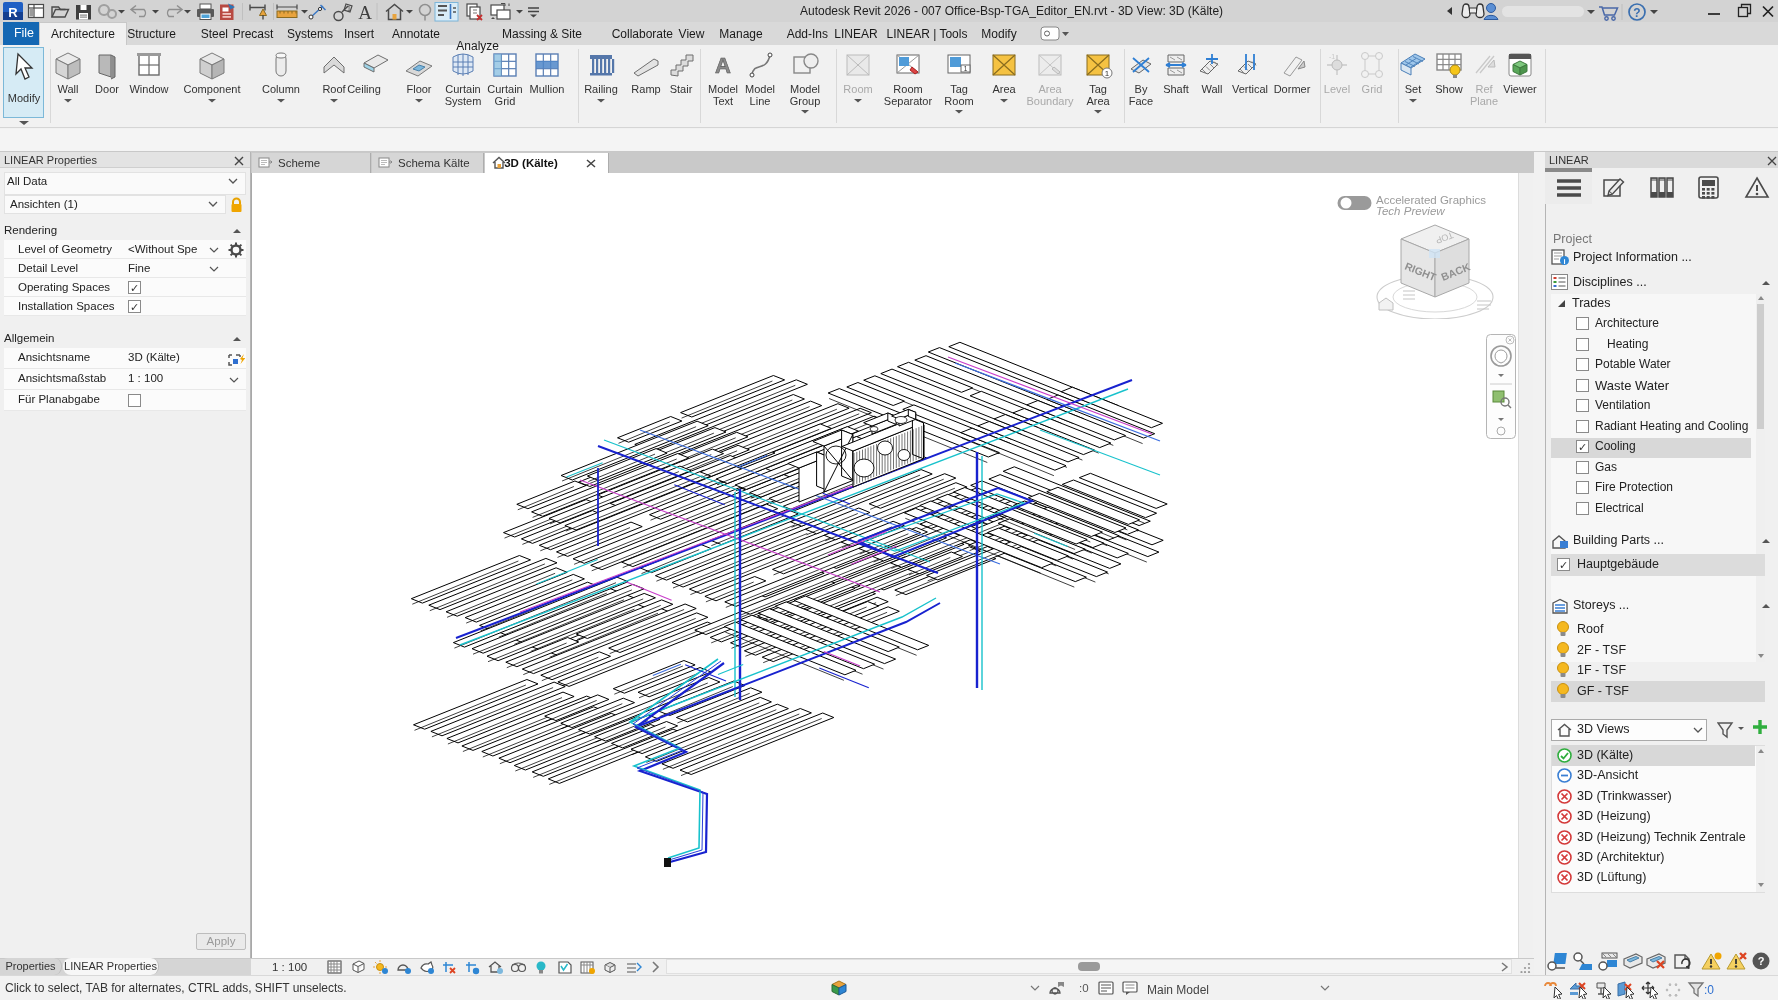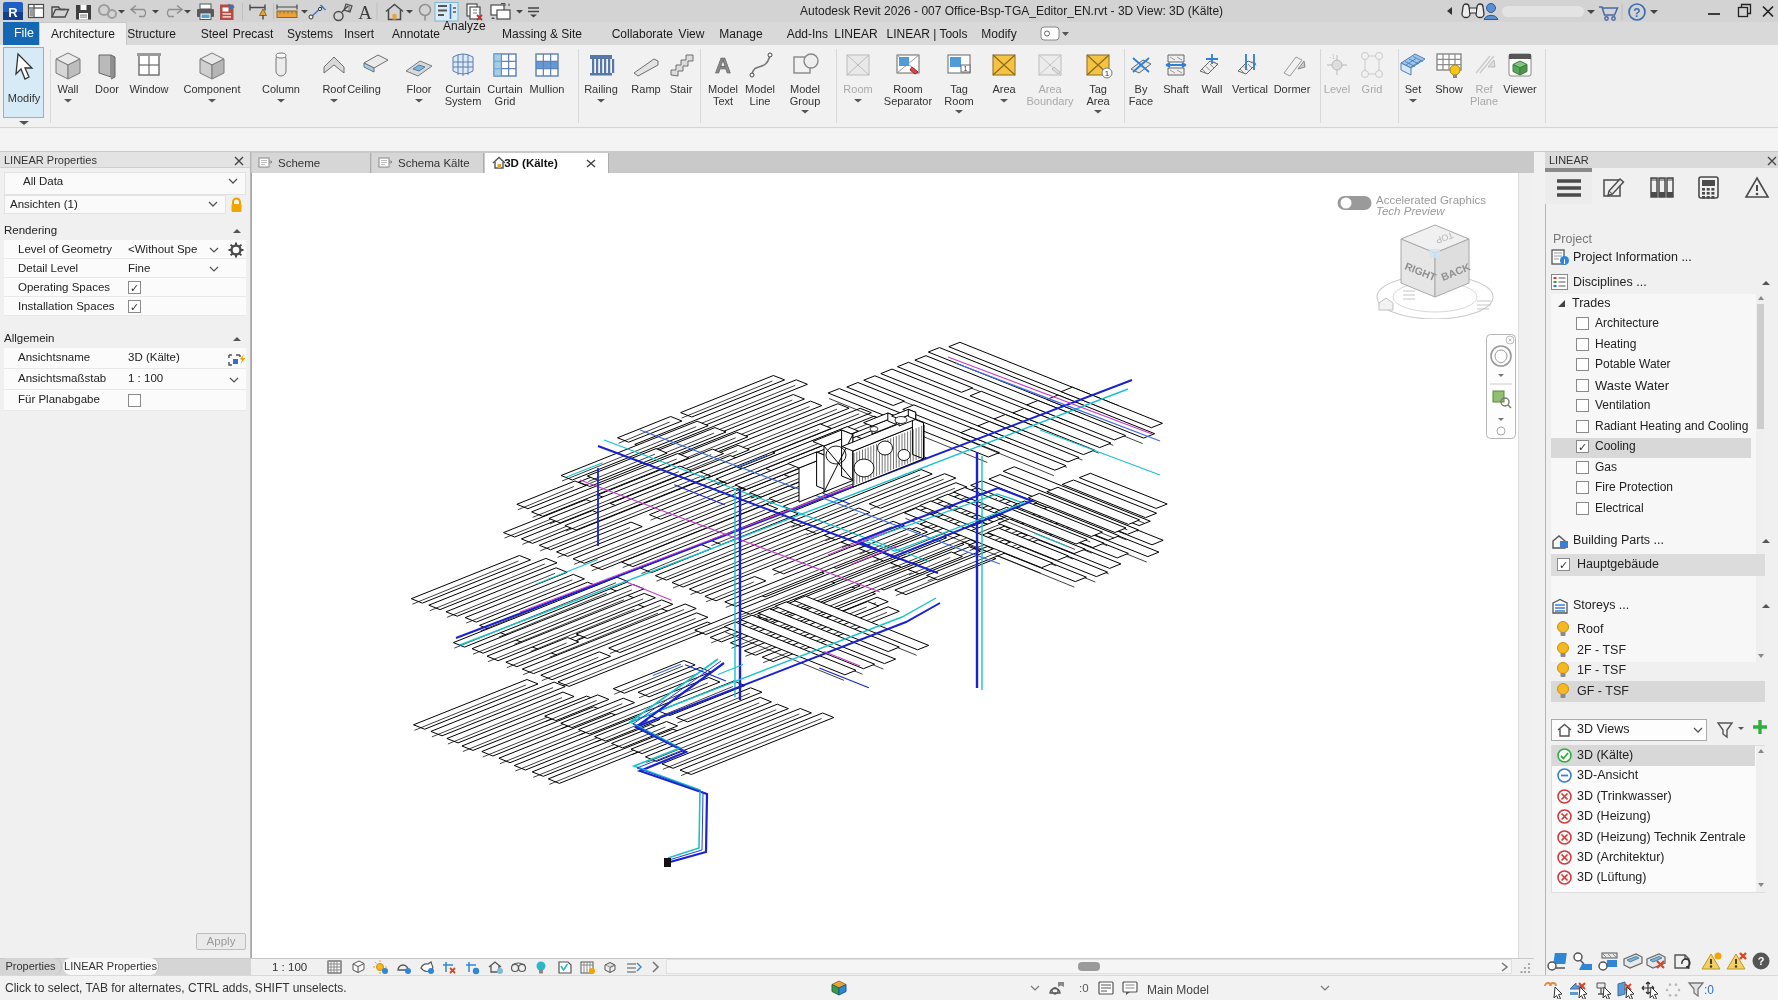--- a/index.html
+++ b/index.html
@@ -138,21 +138,21 @@
 <div class="abs" id="filetab">File</div>
 <div class="abs" id="ribbon"></div>
 <div class="abs" style="left:39px;top:22px;width:88px;height:23px;background:#f1f1f1;border:1px solid #c8c8c8;border-bottom:none"></div>
 <div class="abs" style="left:39px;top:22px;width:88px;height:23px;line-height:24px;text-align:center;font-size:12px;color:#1a1a1a">Architecture</div>
 <div class="abs" style="left:117px;top:22px;width:69px;height:23px;line-height:24px;text-align:center;font-size:12px;color:#1a1a1a">Structure</div>
 <div class="abs" style="left:184px;top:22px;width:44px;height:23px;line-height:24px;text-align:right;font-size:12px;color:#1a1a1a">Steel</div>
 <div class="abs" style="left:225px;top:22px;width:56px;height:23px;line-height:24px;text-align:center;font-size:12px;color:#1a1a1a">Precast</div>
 <div class="abs" style="left:282px;top:22px;width:56px;height:23px;line-height:24px;text-align:center;font-size:12px;color:#1a1a1a">Systems</div>
 <div class="abs" style="left:334px;top:22px;width:50px;height:23px;line-height:24px;text-align:center;font-size:12px;color:#1a1a1a">Insert</div>
 <div class="abs" style="left:385px;top:22px;width:62px;height:23px;line-height:24px;text-align:center;font-size:12px;color:#1a1a1a">Annotate</div>
-<div class="abs" style="left:443px;top:14px;width:56px;height:23px;line-height:24px;text-align:left;font-size:12px;color:#1a1a1a">Analyze</div>
+<div class="abs" style="left:443px;top:34px;width:56px;height:23px;line-height:24px;text-align:right;font-size:12px;color:#1a1a1a">Analyze</div>
 <div class="abs" style="left:492px;top:22px;width:100px;height:23px;line-height:24px;text-align:center;font-size:12px;color:#1a1a1a">Massing &amp; Site</div>
 <div class="abs" style="left:592px;top:22px;width:81px;height:23px;line-height:24px;text-align:right;font-size:12px;color:#1a1a1a">Collaborate</div>
 <div class="abs" style="left:673px;top:22px;width:37px;height:23px;line-height:24px;text-align:center;font-size:12px;color:#1a1a1a">View</div>
 <div class="abs" style="left:716px;top:22px;width:50px;height:23px;line-height:24px;text-align:center;font-size:12px;color:#1a1a1a">Manage</div>
 <div class="abs" style="left:772px;top:22px;width:56px;height:23px;line-height:24px;text-align:right;font-size:12px;color:#1a1a1a">Add-Ins</div>
 <div class="abs" style="left:831px;top:22px;width:50px;height:23px;line-height:24px;text-align:center;font-size:12px;color:#1a1a1a">LINEAR</div>
 <div class="abs" style="left:877px;top:22px;width:100px;height:23px;line-height:24px;text-align:center;font-size:12px;color:#1a1a1a">LINEAR | Tools</div>
 <div class="abs" style="left:974px;top:22px;width:50px;height:23px;line-height:24px;text-align:center;font-size:12px;color:#1a1a1a">Modify</div>
 <svg class="abs" style="left:1040px;top:26px" width="30" height="16">
     <rect x="1" y="1" width="18" height="13" rx="3" fill="#fff" stroke="#888"></rect>
@@ -999,21 +999,21 @@
       <circle cx="1.5" cy="11" r="1.1"></circle>
     </g>
   </svg>
 <div class="abs" id="lpanel"></div>
 <div style="position:absolute;left:0;top:152px;width:251px;height:806px">
 <div style="position:relative;width:251px;height:806px">
       <div class="abs" id="lphead">LINEAR Properties</div>
       <svg class="abs" style="left:233px;top:3px" width="12" height="12">
         <path d="M2 2 l8 8 m0 -8 l-8 8" stroke="#444" stroke-width="1.4"></path>
       </svg>
-      <div class="lprow" style="top:20px;height:23px;line-height:17px;padding-left:18px">All Data</div>
+      <div class="lprow" style="top:20px;height:23px;line-height:17px;padding-left:2px">All Data</div>
       <svg class="abs" style="left:228px;top:26px" width="10" height="7">
         <path d="M1 1 l4 4 4 -4" stroke="#555" stroke-width="1.3" fill="none"></path>
       </svg>
       <div class="lprow" style="top:43px;height:19px;line-height:17px;padding-left:5px;width:222px">Ansichten (1)</div>
       <svg class="abs" style="left:208px;top:49px" width="10" height="7">
         <path d="M1 1 l4 4 4 -4" stroke="#555" stroke-width="1.3" fill="none"></path>
       </svg>
       <svg class="abs" style="left:229px;top:45px" width="15" height="16">
         <path d="M4 7 v-2 a3.5 3.5 0 0 1 7 0 v2" fill="none" stroke="#e8a200" stroke-width="2"></path>
         <rect x="2.5" y="7" width="10" height="8" rx="1" fill="#f0a500"></rect>
@@ -1163,21 +1163,21 @@
         <path d="M1 5 l4 -4 4 4 z" fill="#555"></path>
       </svg>
       <div class="abs" style="left:6px;top:142px;width:214px;height:368px;background:#f7f7f7"></div>
       <svg class="abs" style="left:12px;top:147px" width="10" height="9">
         <path d="M8 1 v7 h-7 z" fill="#444"></path>
       </svg>
       <div class="abs" style="left:27px;top:144px;font-size:12.5px;color:#222">Trades</div>
       <div class="chk" style="left:31px;top:165px"></div>
       <div class="abs" style="left:50px;top:164px;font-size:12px;color:#222">Architecture</div>
       <div class="chk" style="left:31px;top:185.5px"></div>
-      <div class="abs" style="left:50px;top:184.5px;font-size:12px;color:#222">Heating</div>
+      <div class="abs" style="left:62px;top:184.5px;font-size:12px;color:#222">Heating</div>
       <div class="chk" style="left:31px;top:206.0px"></div>
       <div class="abs" style="left:50px;top:205.0px;font-size:12px;color:#222">Potable Water</div>
       <div class="chk" style="left:31px;top:226.5px"></div>
       <div class="abs" style="left:50px;top:225.5px;font-size:13px;color:#222">Waste Water</div>
       <div class="chk" style="left:31px;top:247.0px"></div>
       <div class="abs" style="left:50px;top:246.0px;font-size:12px;color:#222">Ventilation</div>
       <div class="chk" style="left:31px;top:267.5px"></div>
       <div class="abs" style="left:50px;top:266.5px;font-size:12px;color:#222">Radiant Heating and Cooling</div>
       <div class="abs" style="left:6px;top:286.0px;width:200px;height:20px;background:#d8d8d8"></div>
       <div class="chk" style="left:31px;top:288.0px">✓</div>

